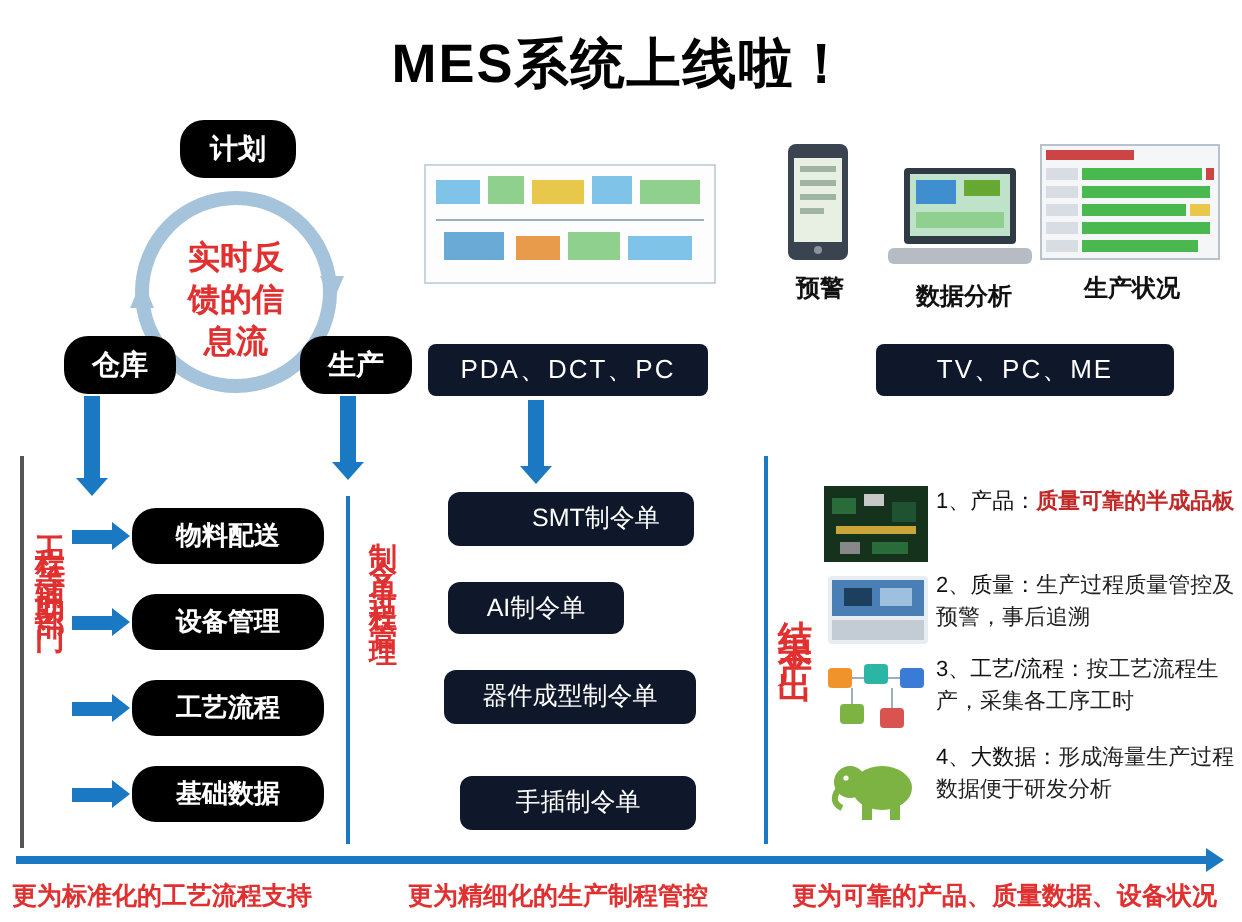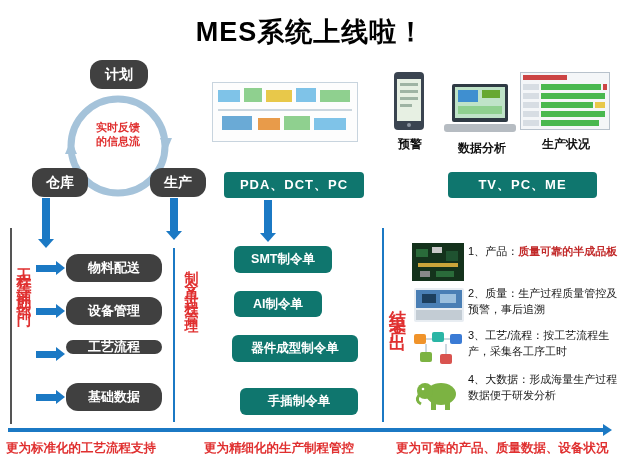--- a/index.html
+++ b/index.html
@@ -5,34 +5,34 @@
   html,body { margin:0; padding:0; background:#fff; }
   .stage {
     position:relative; width:621px; height:461px; background:#ffffff;
     font-family:"Liberation Sans","DejaVu Sans",sans-serif; overflow:hidden;
   }
   .title {
     position:absolute; left:0; top:14px; width:621px; text-align:center;
     font-size:27px; font-weight:800; color:#000; letter-spacing:1px;
   }
   .tealbox {
-    position:absolute; background:#404040; color:#fff; font-weight:bold;
+    position:absolute; background:#000000; color:#fff; font-weight:bold;
     display:flex; align-items:center; justify-content:center;
     border-radius:12px; font-size:14px;
   }
   .bluebox {
-    position:absolute; background:#0f766e; color:#fff; font-weight:bold;
+    position:absolute; background:#0f172a; color:#fff; font-weight:normal;
     display:flex; align-items:center; justify-content:center;
-    border-radius:6px; font-size:12.5px;margin-left:10px;
+    border-radius:6px; font-size:12.5px;
   }
   .btn { border-radius:4px; font-size:13px; letter-spacing:1px; }
   .ring { position:absolute; left:56px; top:84px; }
   .cycle-center {
     position:absolute; left:94px; top:120px; width:48px; text-align:center;
-    color:#e03030; font-weight:bold; font-size:11px; line-height:1.3;
+    color:#e03030; font-weight:bold; font-size:16px; line-height:1.3;
   }
   .vlabel {
     position:absolute; writing-mode:vertical-rl; text-orientation:upright;
     color:#e03030; font-weight:bold;
   }
   .vlabel.left   { left:14px;  top:256px; font-size:15px; letter-spacing:7px; }
   .vlabel.middle { left:183px; top:260px; font-size:14px; letter-spacing:8px; }
   .vlabel.right  { left:386px; top:296px; font-size:17px; letter-spacing:8px; }
   .varrow { position:absolute; width:8px; background:#1b79c4; }
   .varrow::after {
@@ -159,25 +159,25 @@
   <div class="divider blue" style="left:173px; top:248px; height:174px;"></div>
   <div class="divider blue" style="left:382px; top:228px; height:194px;"></div>
 
   <div class="vlabel left">工程等辅助部门</div>
   <div class="rarrow" style="left:36px; top:265px;"></div>
   <div class="rarrow" style="left:36px; top:308px;"></div>
   <div class="rarrow" style="left:36px; top:351px;"></div>
   <div class="rarrow" style="left:36px; top:394px;"></div>
   <div class="tealbox" style="left:66px; top:254px; width:96px; height:28px; font-size:13px;">物料配送</div>
   <div class="tealbox" style="left:66px; top:297px; width:96px; height:28px; font-size:13px;">设备管理</div>
-  <div class="tealbox" style="left:66px; top:340px; width:96px; height:14px; font-size:13px;">工艺流程</div>
+  <div class="tealbox" style="left:66px; top:340px; width:96px; height:28px; font-size:13px;">工艺流程</div>
   <div class="tealbox" style="left:66px; top:383px; width:96px; height:28px; font-size:13px;">基础数据</div>
 
   <div class="vlabel middle">制令单过程管理</div>
-  <div class="bluebox" style="left:224px; top:246px; width:98px; height:27px;">SMT制令单</div>
+  <div class="bluebox" style="left:224px; top:246px; width:98px; height:27px;padding-left:25px;">SMT制令单</div>
   <div class="bluebox" style="left:224px; top:291px; width:88px; height:26px;">AI制令单</div>
   <div class="bluebox" style="left:222px; top:335px; width:126px; height:27px;">器件成型制令单</div>
   <div class="bluebox" style="left:230px; top:388px; width:118px; height:27px;">手插制令单</div>
 
   <div class="vlabel right">结果产出</div>
 
   <div class="pic" style="left:412px; top:243px;">
     <svg width="52" height="38">
       <rect width="52" height="38" fill="#14321c"></rect>
       <rect x="4" y="6" width="12" height="8" fill="#2a6b3a"></rect>

